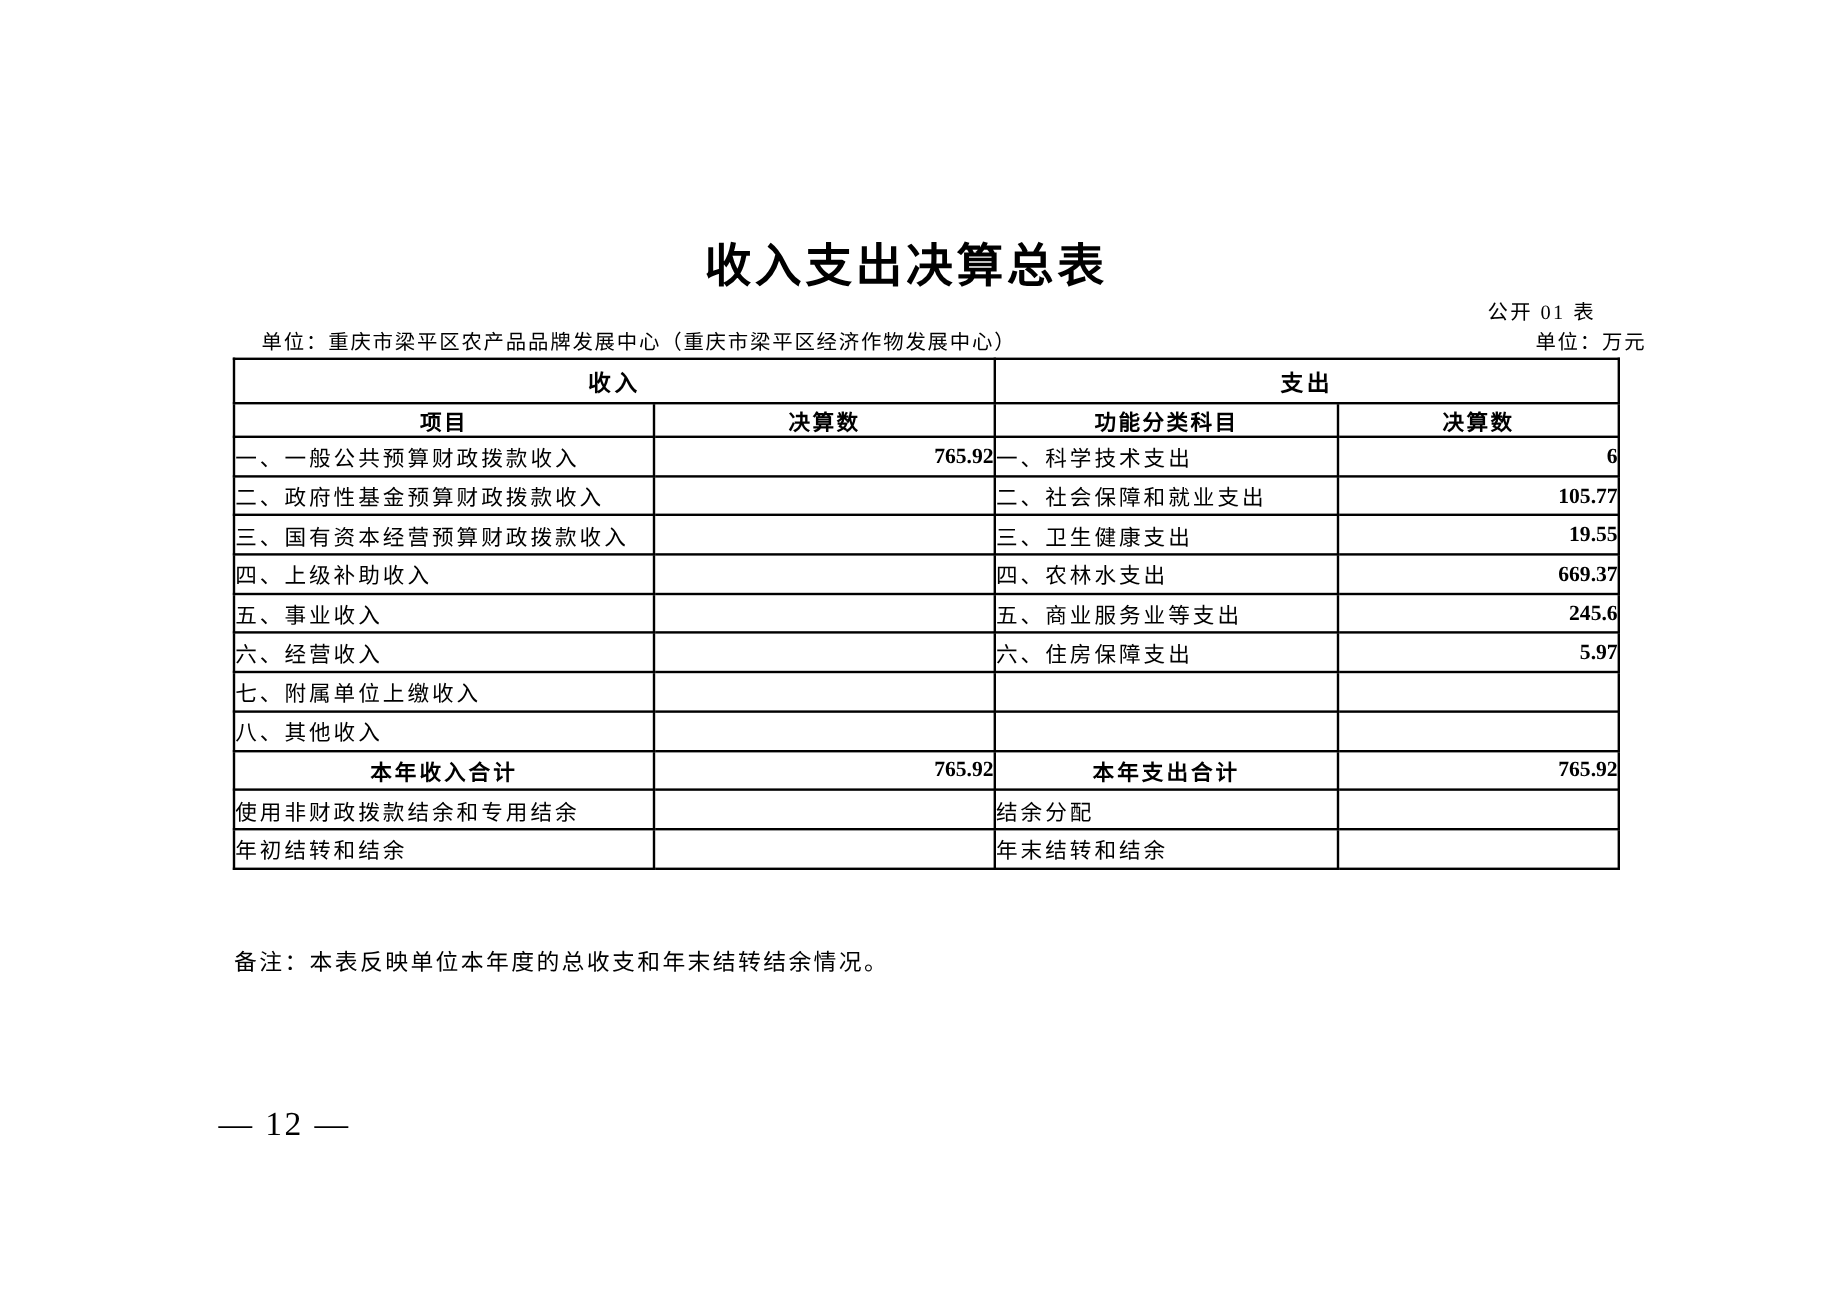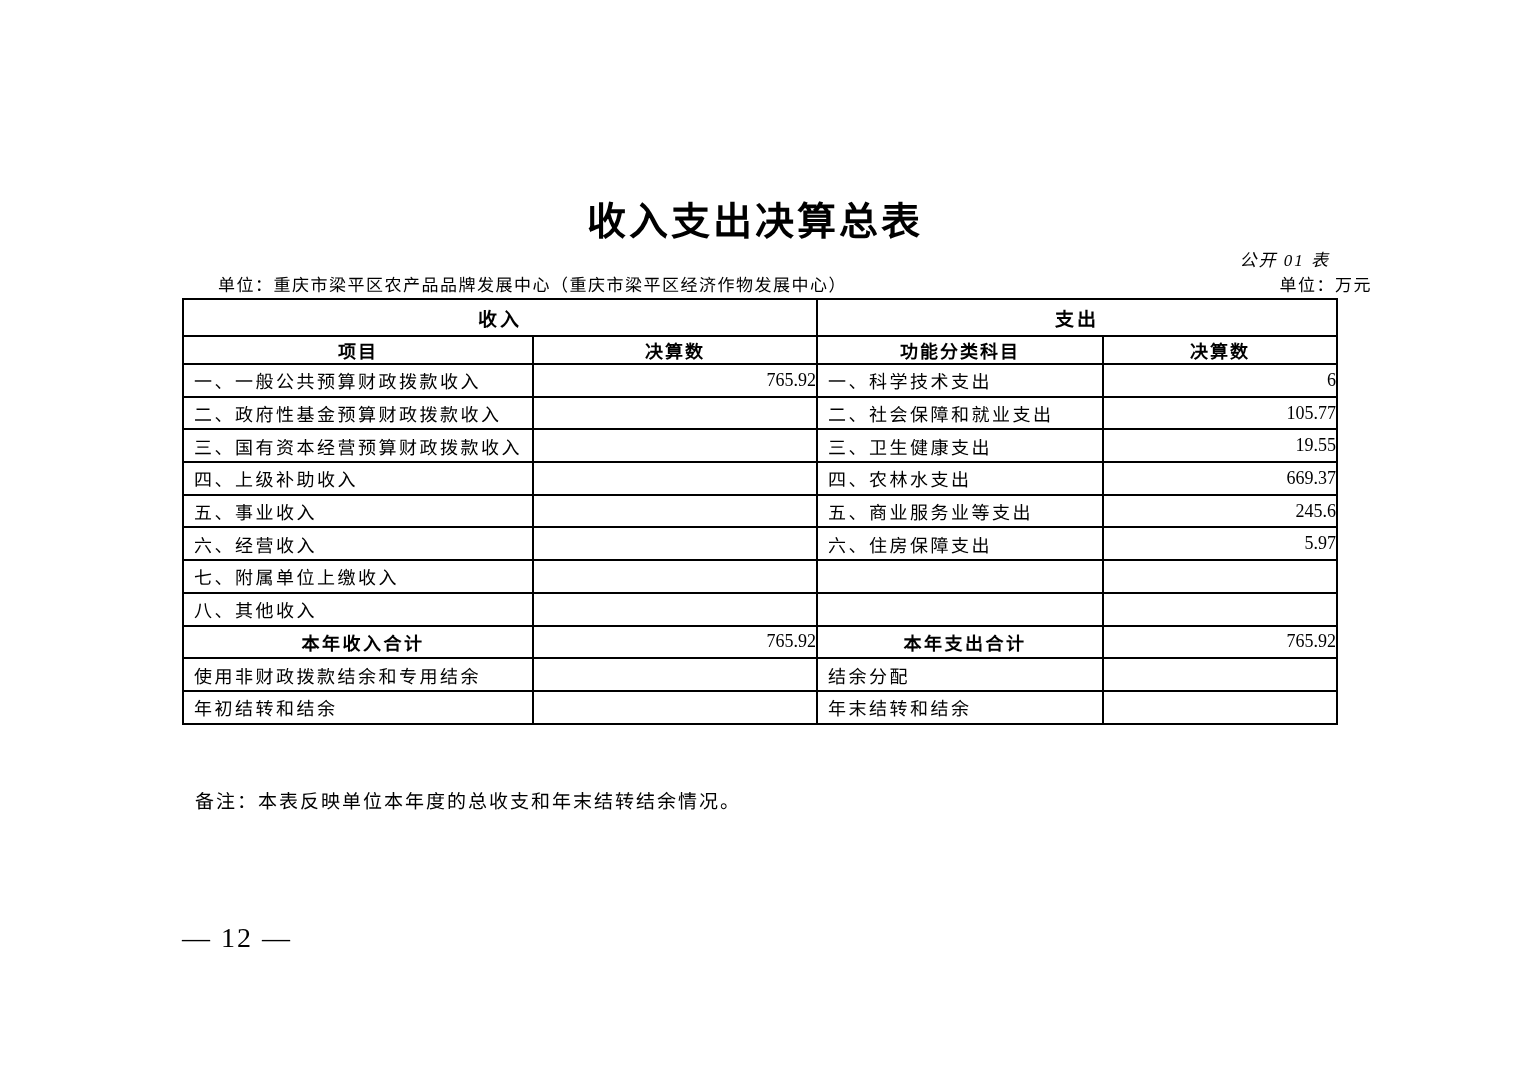--- a/index.html
+++ b/index.html
@@ -7,40 +7,40 @@
     width:1520px;height:1074px;position:relative;background:#ffffff;
     font-family:"Liberation Serif","DejaVu Serif",serif;color:#000;
     overflow:hidden;
   }
   .content{position:absolute;left:178px;top:0;width:1154px;}
   .doc-title{
     position:absolute;top:190px;left:0;width:100%;text-align:center;
     font-size:39px;font-weight:700;letter-spacing:3px;white-space:nowrap;
   }
   .doc-label{
-    position:absolute;top:246px;right:2px;font-size:17px;letter-spacing:2px;white-space:nowrap;font-style:italic;
+    position:absolute;top:246px;right:2px;font-size:17px;letter-spacing:2px;white-space:nowrap;
   }
   .unit-line{
     position:absolute;top:271px;left:0;width:100%;
     display:flex;justify-content:space-between;align-items:flex-end;
     font-size:17px;letter-spacing:1.5px;white-space:nowrap;margin-left:40px;
   }
   table.summary{
-    position:absolute;top:298px;left:4px;width:1154px;
+    position:absolute;top:298px;left:16px;width:1154px;
     border-collapse:collapse;table-layout:fixed;
   }
   table.summary td,table.summary th{
     border:2px solid #000;overflow:hidden;white-space:nowrap;
     font-size:18px;padding:0;
   }
   tr.group-row th{height:35px;font-size:19px;font-weight:700;letter-spacing:3px;text-align:center;}
   tr.colhead-row th{height:24px;font-size:18px;font-weight:700;letter-spacing:2px;text-align:center;}
-  tr.data-row td{height:30.7px;padding-left:10px;}
+  tr.data-row td{height:30.7px;}
   td.label{text-align:left;padding-left:3px;letter-spacing:2.5px;}
-  td.num{text-align:right;padding-right:10px;font-size:19px;letter-spacing:0;}
+  td.num{text-align:right;padding-right:10px;font-size:19px;letter-spacing:0;font-weight:bold;}
   td.total{text-align:center;font-weight:700;font-size:19px;letter-spacing:2.5px;}
   .note{
     position:absolute;top:786px;left:17px;font-size:19px;letter-spacing:2px;white-space:nowrap;text-align:center;
   }
   .page-number{
     position:absolute;top:922px;left:182px;font-size:28px;letter-spacing:2px;
   }
 </style>
 </head>
 <body>

